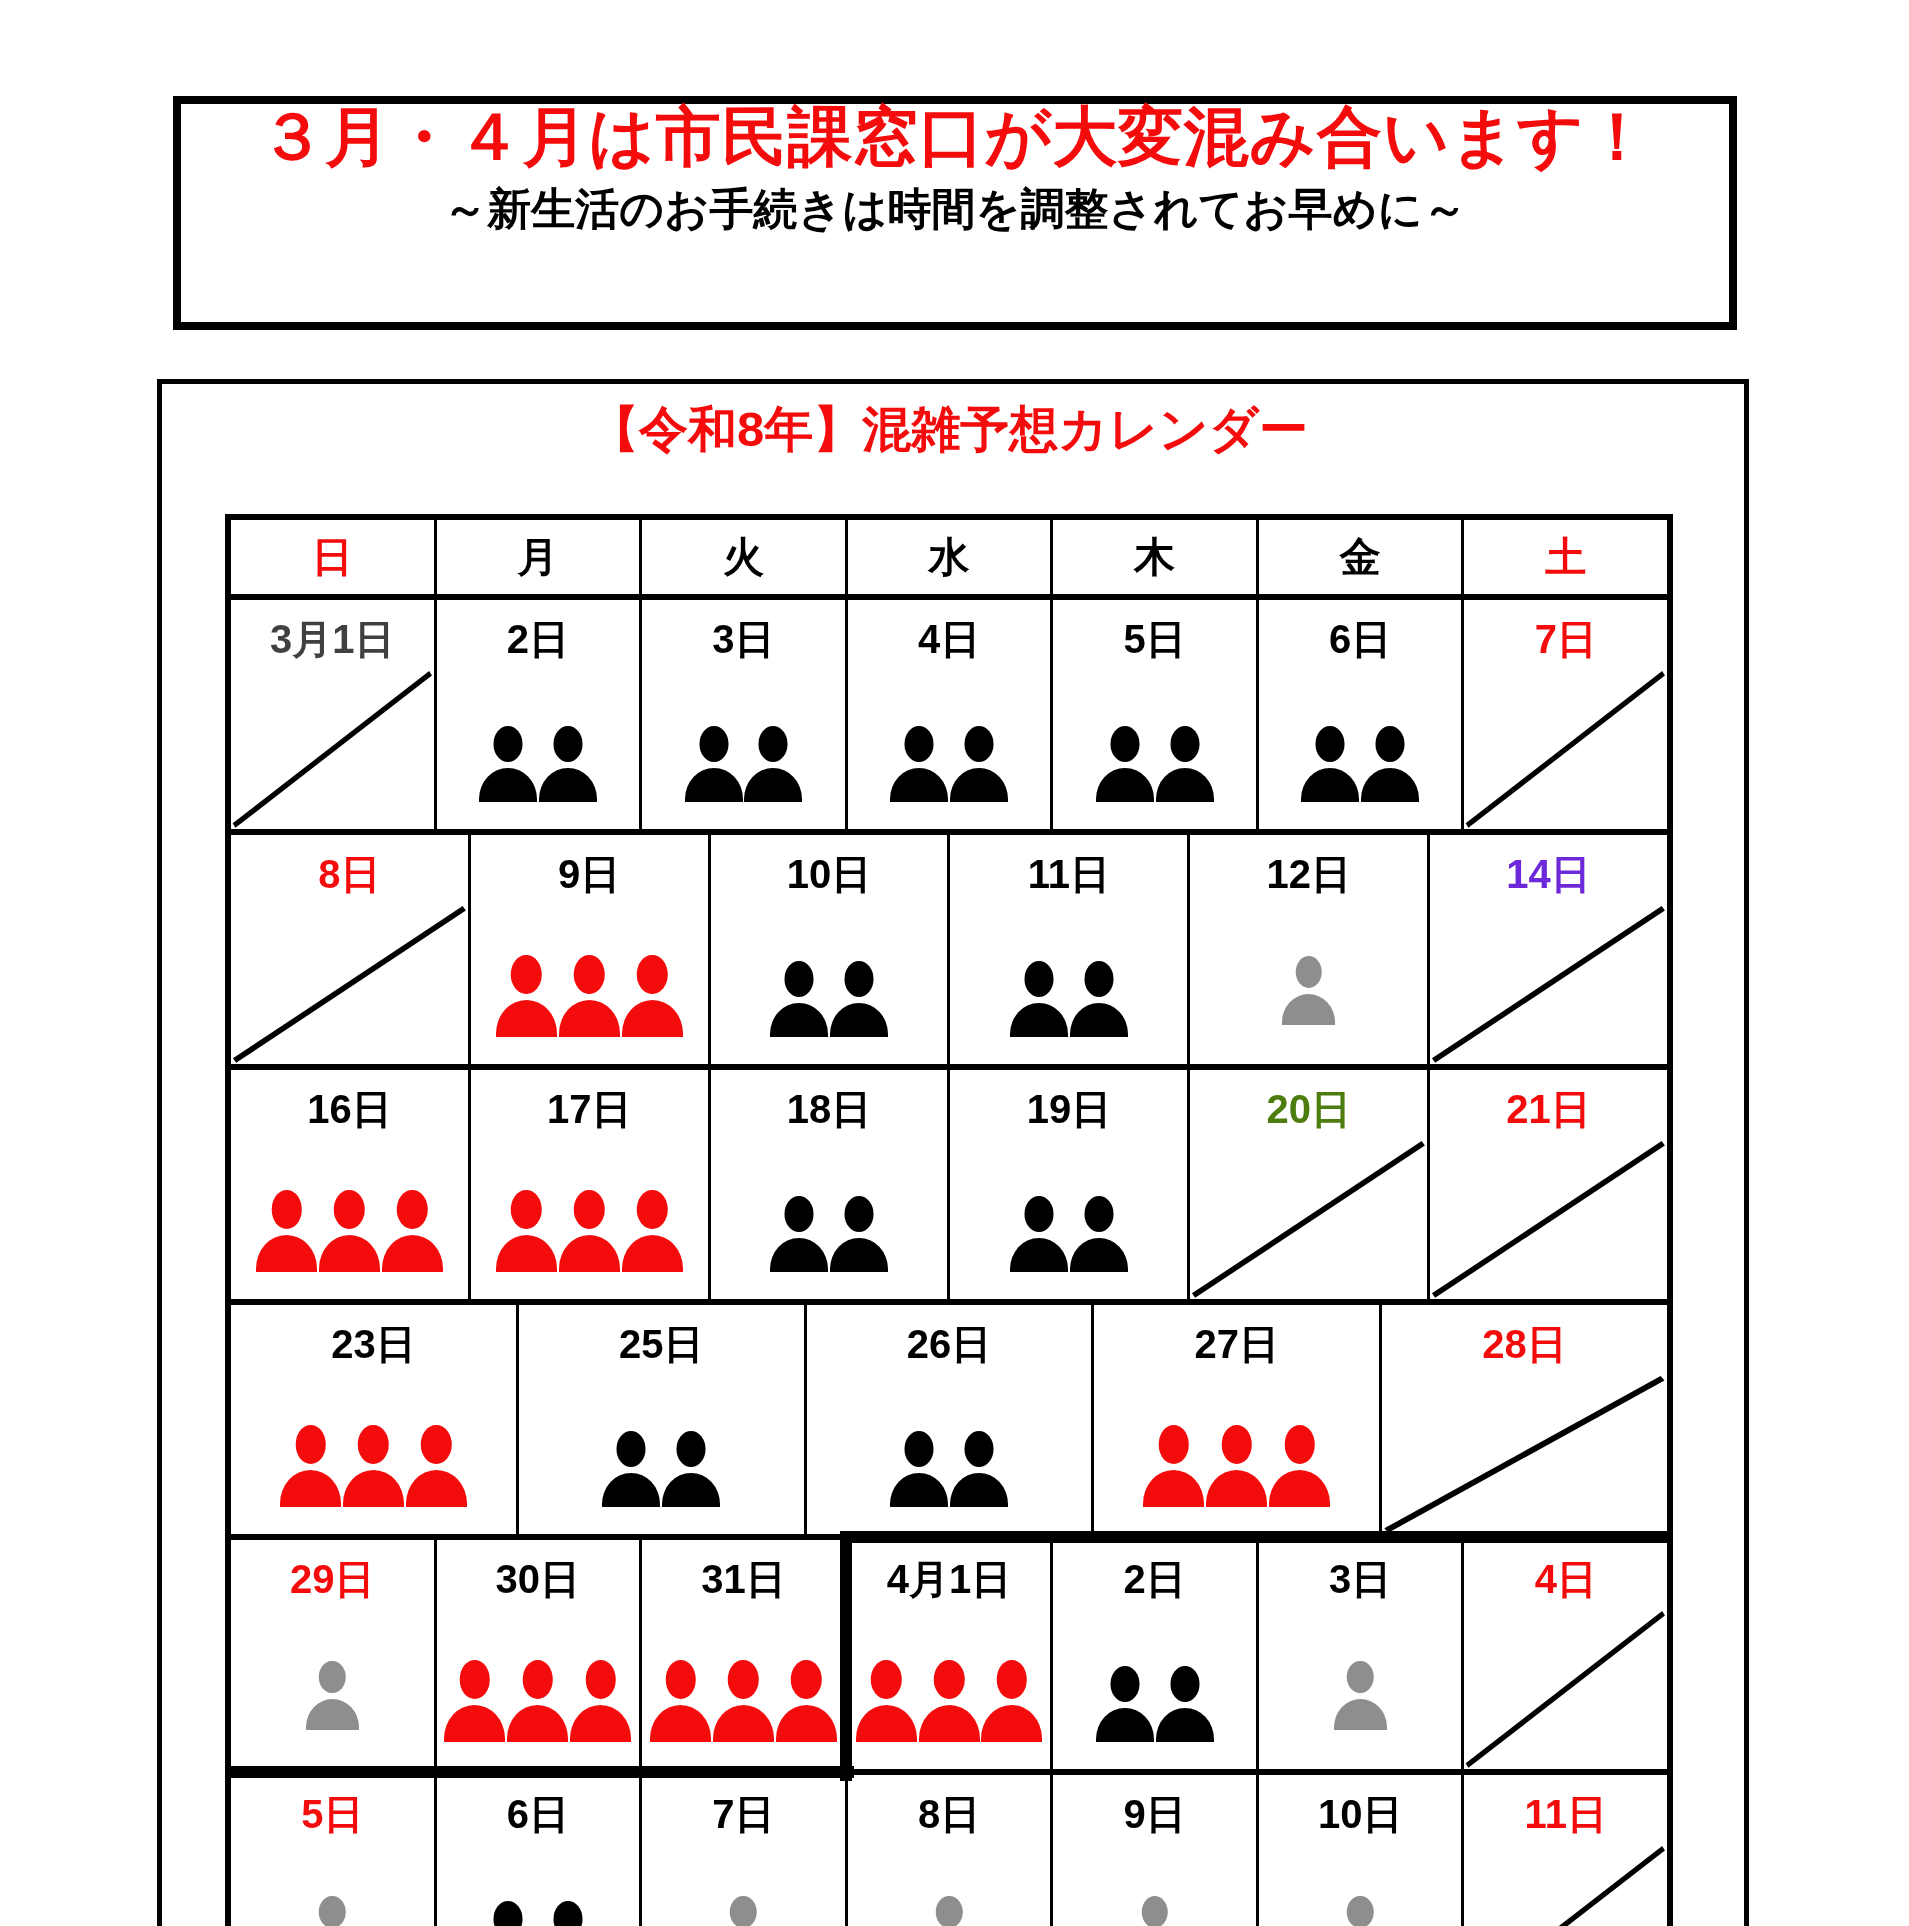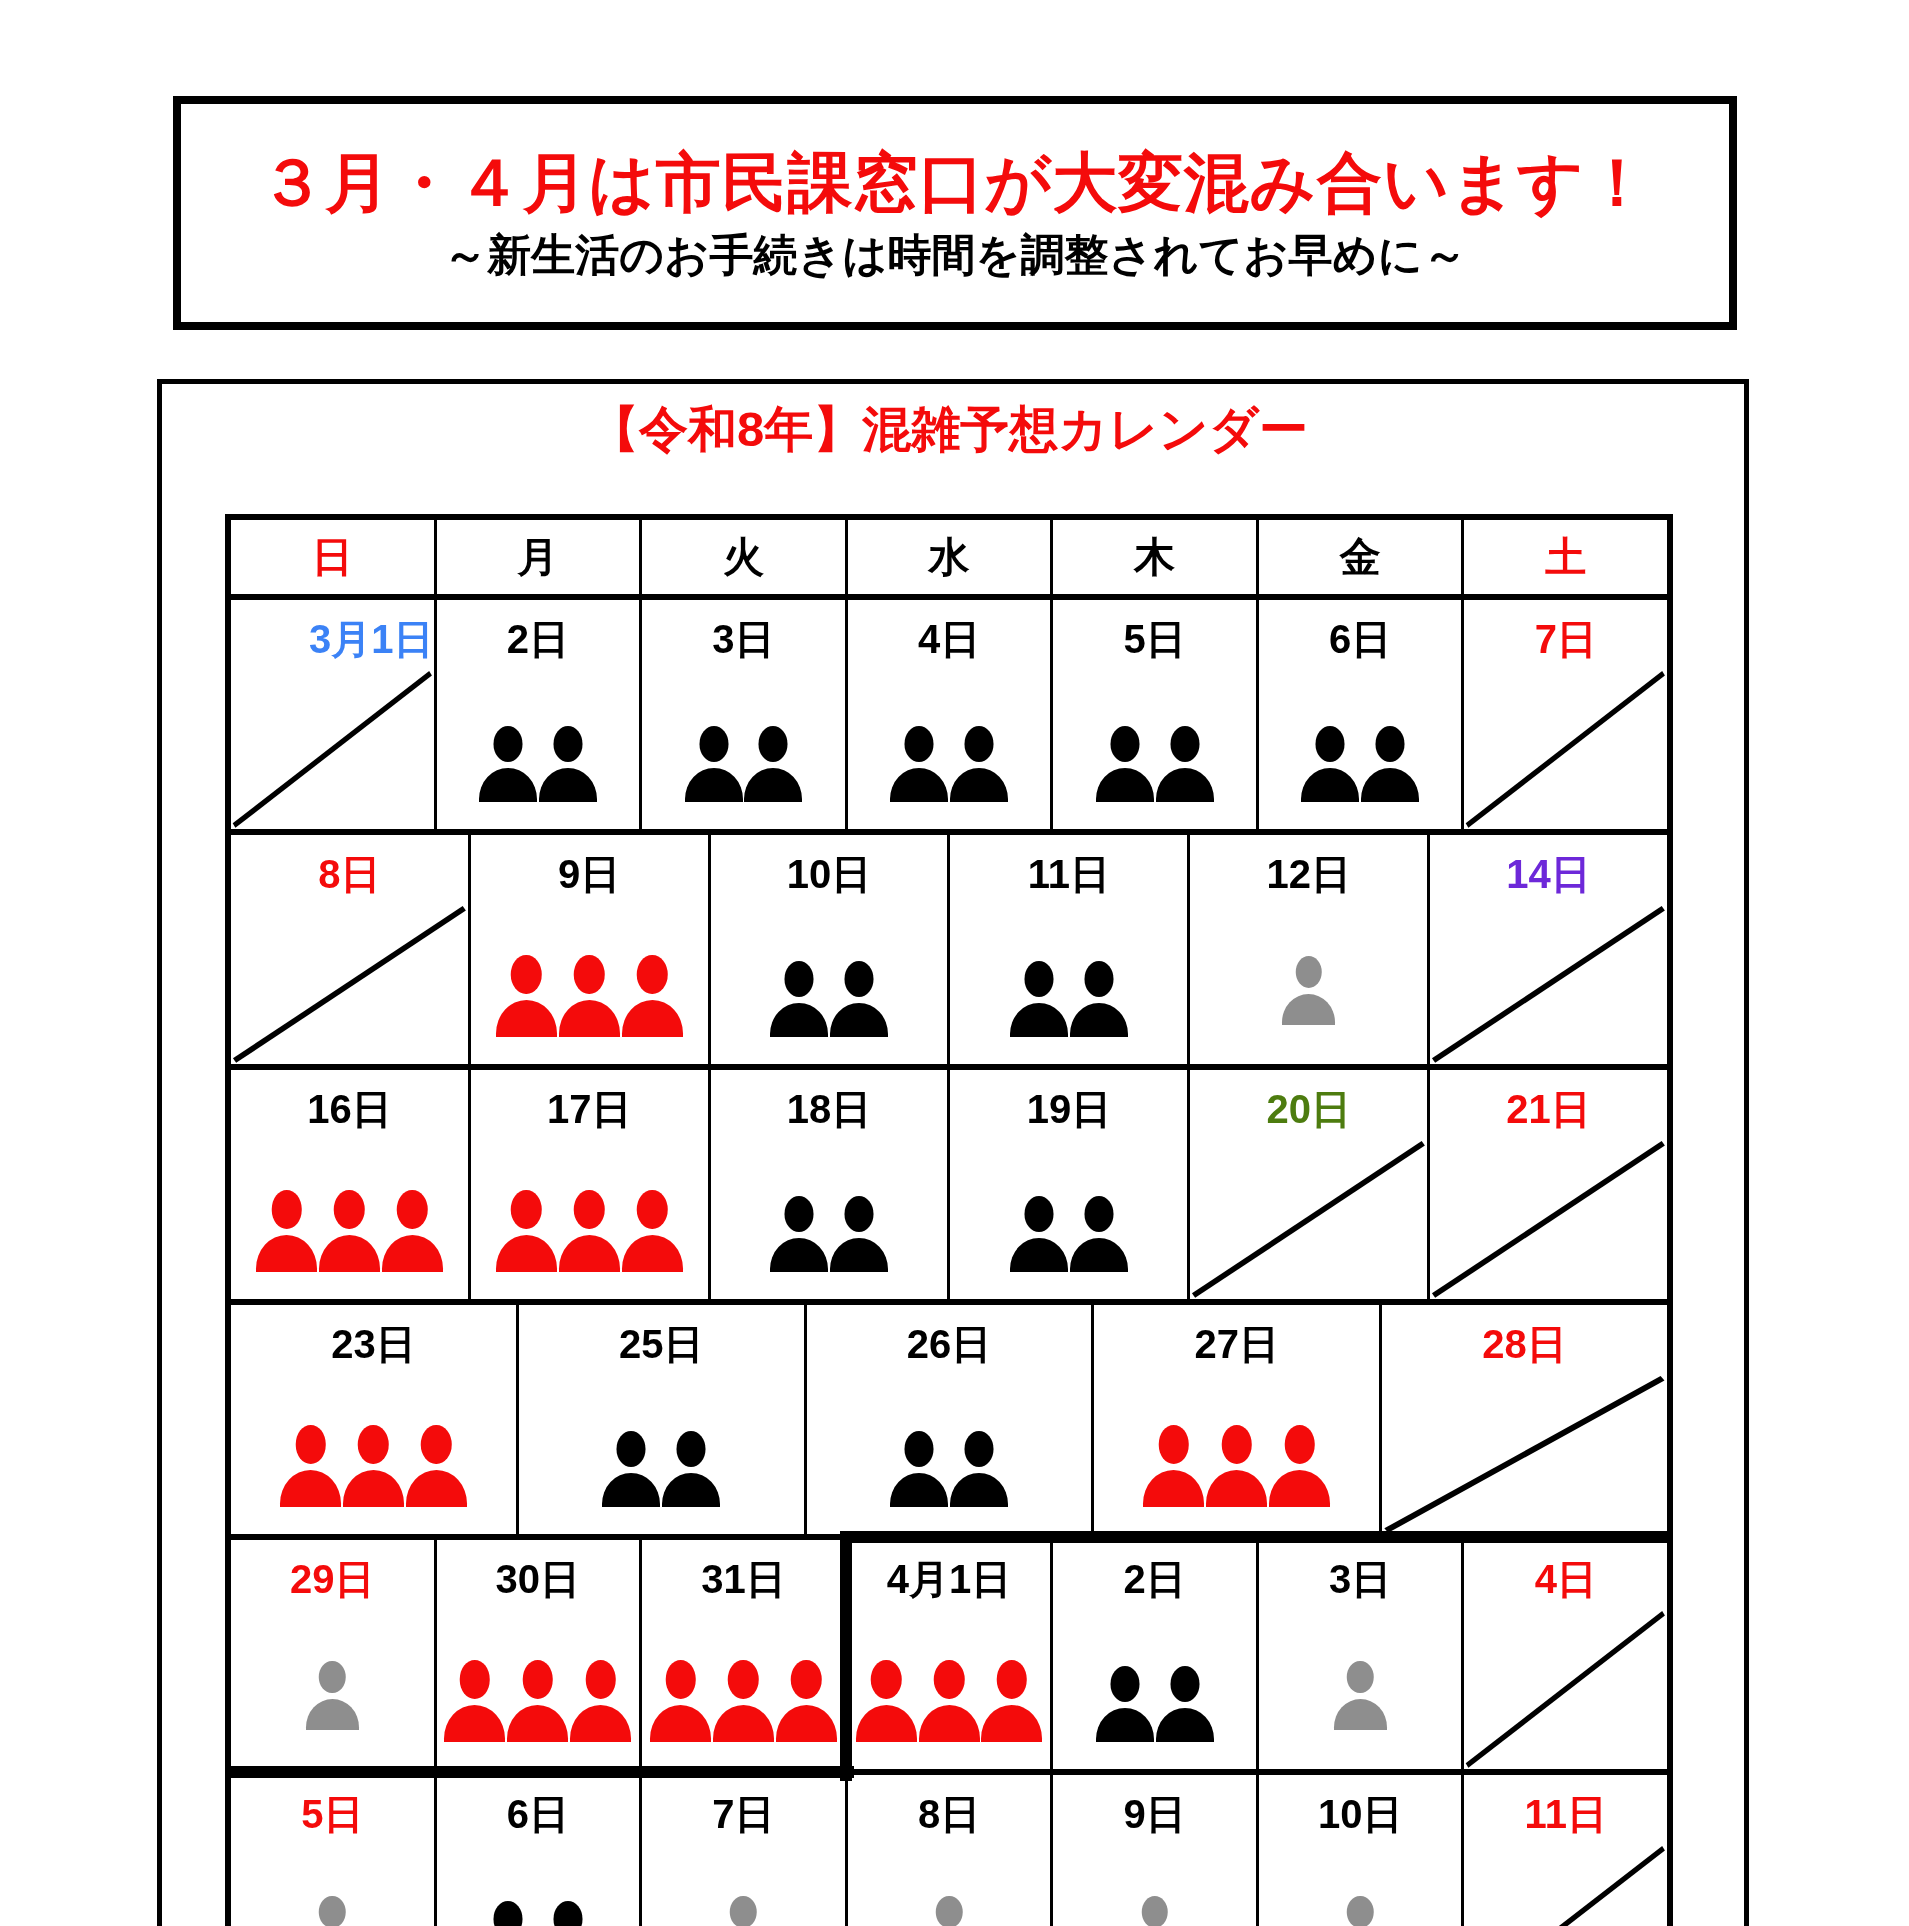--- a/index.html
+++ b/index.html
@@ -2,21 +2,21 @@
 <html style="font-size:6.2px"><head>
 <meta charset="utf-8">
 <style>
   html,body{margin:0;padding:0;background:#fff;}
   #canvas{position:relative;width:1910px;height:2703px;background:#ffffff;overflow:hidden;
           font-family:"Liberation Sans",sans-serif;font-weight:bold;color:#000;}
 
   
   .banner{position:absolute;left:173px;top:96px;width:1564px;height:234px;
           border:8.5px solid #000;box-sizing:border-box;background:#fff;
-          display:flex;flex-direction:column;align-items:center;justify-content:center;
+          display:flex;flex-direction:column;align-items:center;
           gap:18px;text-align:center;}
   .banner-title{font-size:65px;line-height:1;letter-spacing:0.8px;white-space:nowrap;}
   .banner-subtitle{font-size:44px;line-height:1;color:#000;white-space:nowrap;}
 
   
   .content-box{position:absolute;left:157px;top:379px;width:1592px;height:2240px;
                border:5.4px solid #000;box-sizing:border-box;background:#fff;}
   .cal-title{position:absolute;left:63px;top:18.5px;width:1448px;text-align:center;
              font-size:49px;line-height:1.1;white-space:nowrap;}
 
@@ -74,21 +74,21 @@
             <div class="cal-cell wd-cell">月</div>
             <div class="cal-cell wd-cell">火</div>
             <div class="cal-cell wd-cell">水</div>
             <div class="cal-cell wd-cell">木</div>
             <div class="cal-cell wd-cell">金</div>
             <div class="cal-cell wd-cell" style="color: rgb(244, 11, 11);">土</div>
           </div>
 
         <div class="cal-row cal-body-row">
             <div class="cal-cell">
-              <div class="date" style="color: #3b82f6; text-align: right;">3月1日</div>
+              <div class="date" style="color: #404040;">3月1日</div>
               <svg class="slash" viewBox="0 0 100 100" preserveAspectRatio="none">
                 <line x1="1.5" y1="98.5" x2="98.5" y2="32" stroke="#000" stroke-width="2.4"></line>
               </svg>
             </div>
             <div class="cal-cell">
               <div class="date">2日</div>
               <div class="crowd busy">
                 <span class="person" style="color: rgb(0, 0, 0);">
                   <span class="head"></span>
                   <span class="body"></span>

